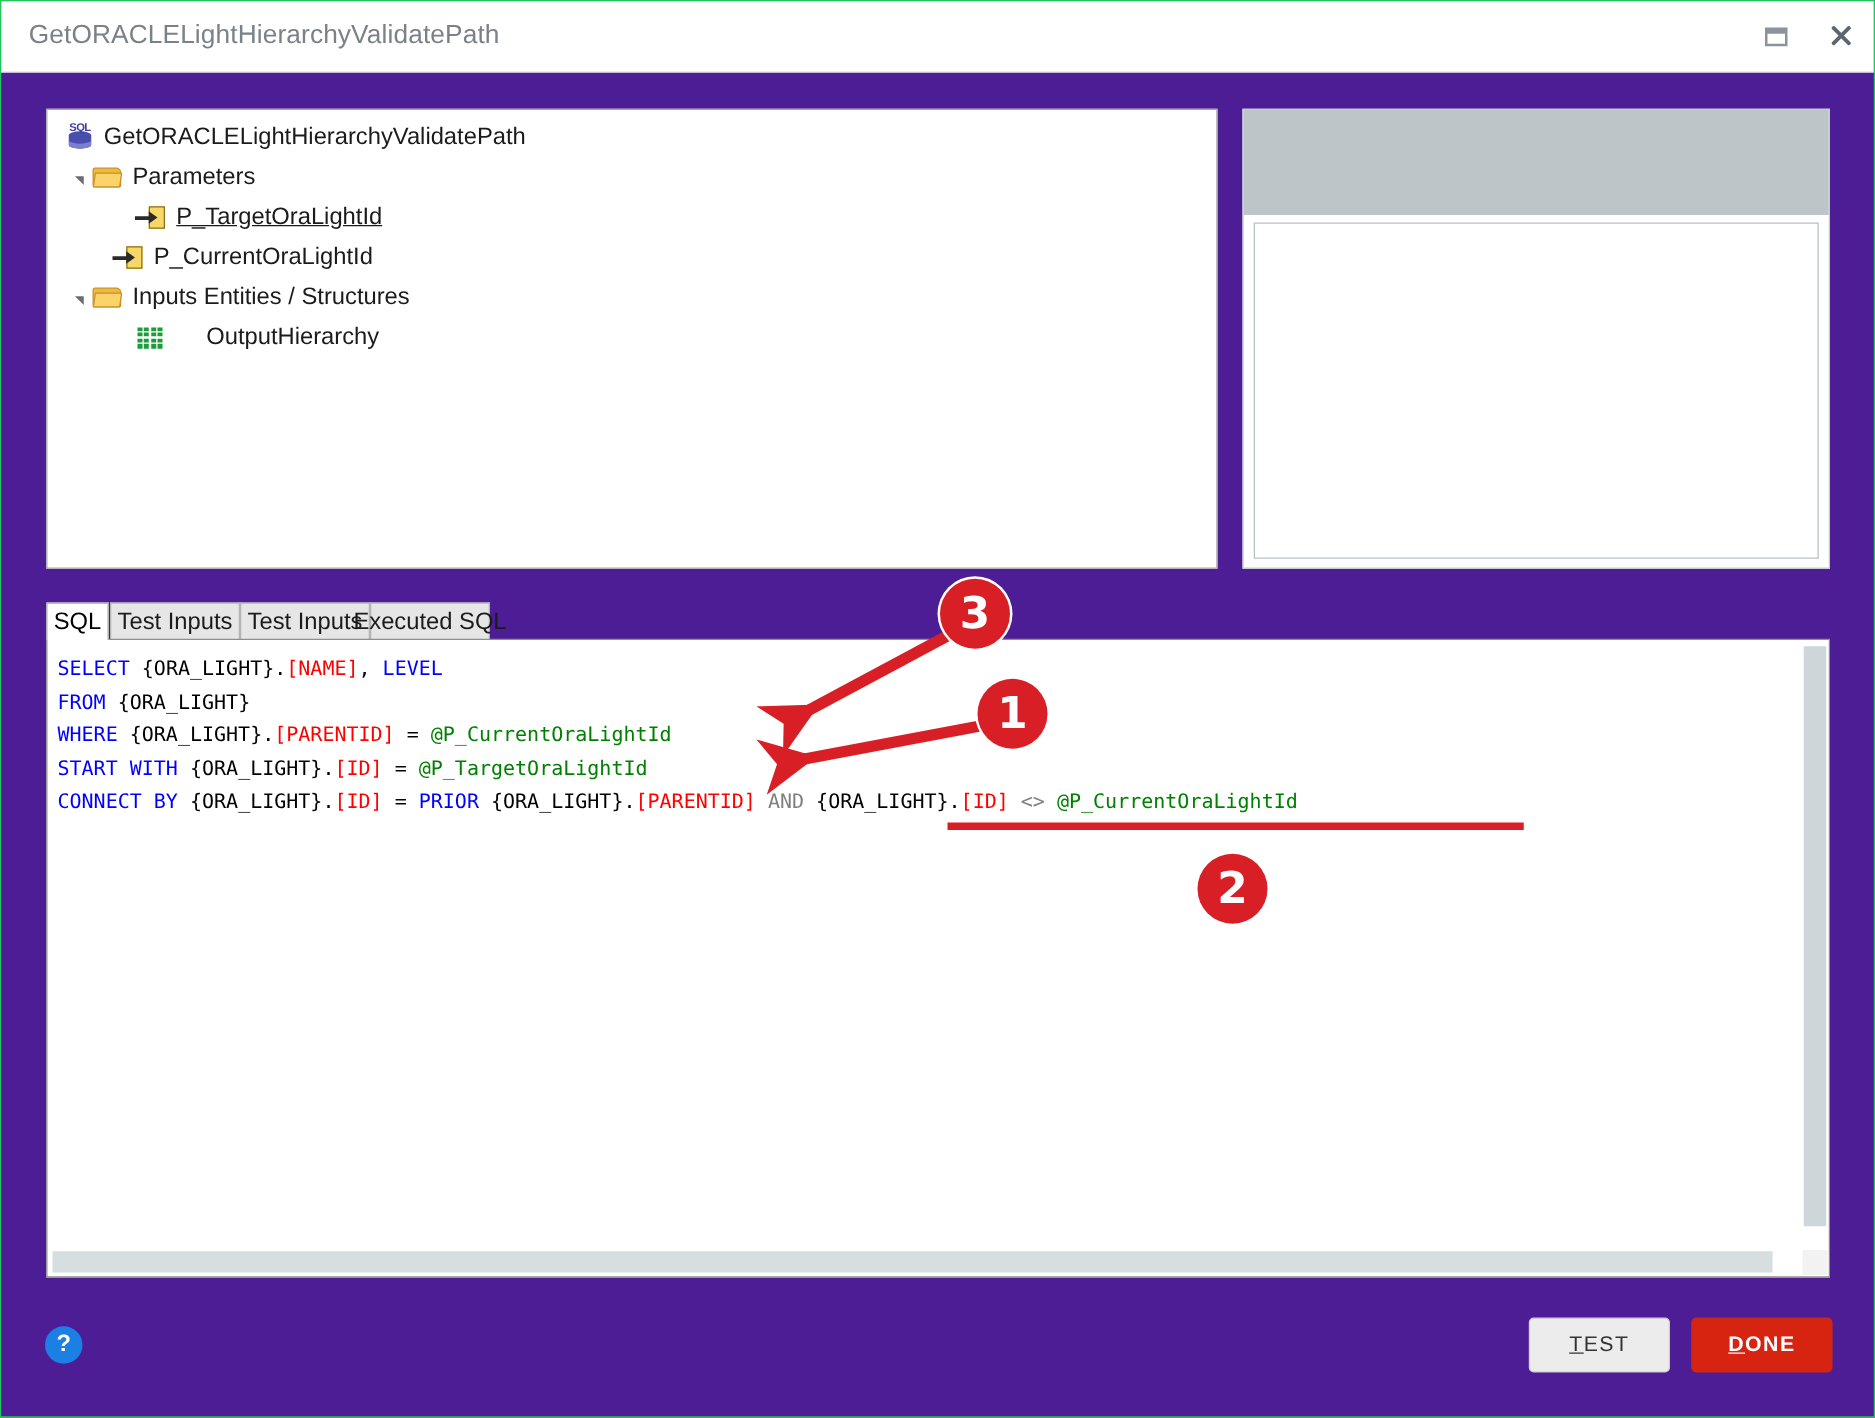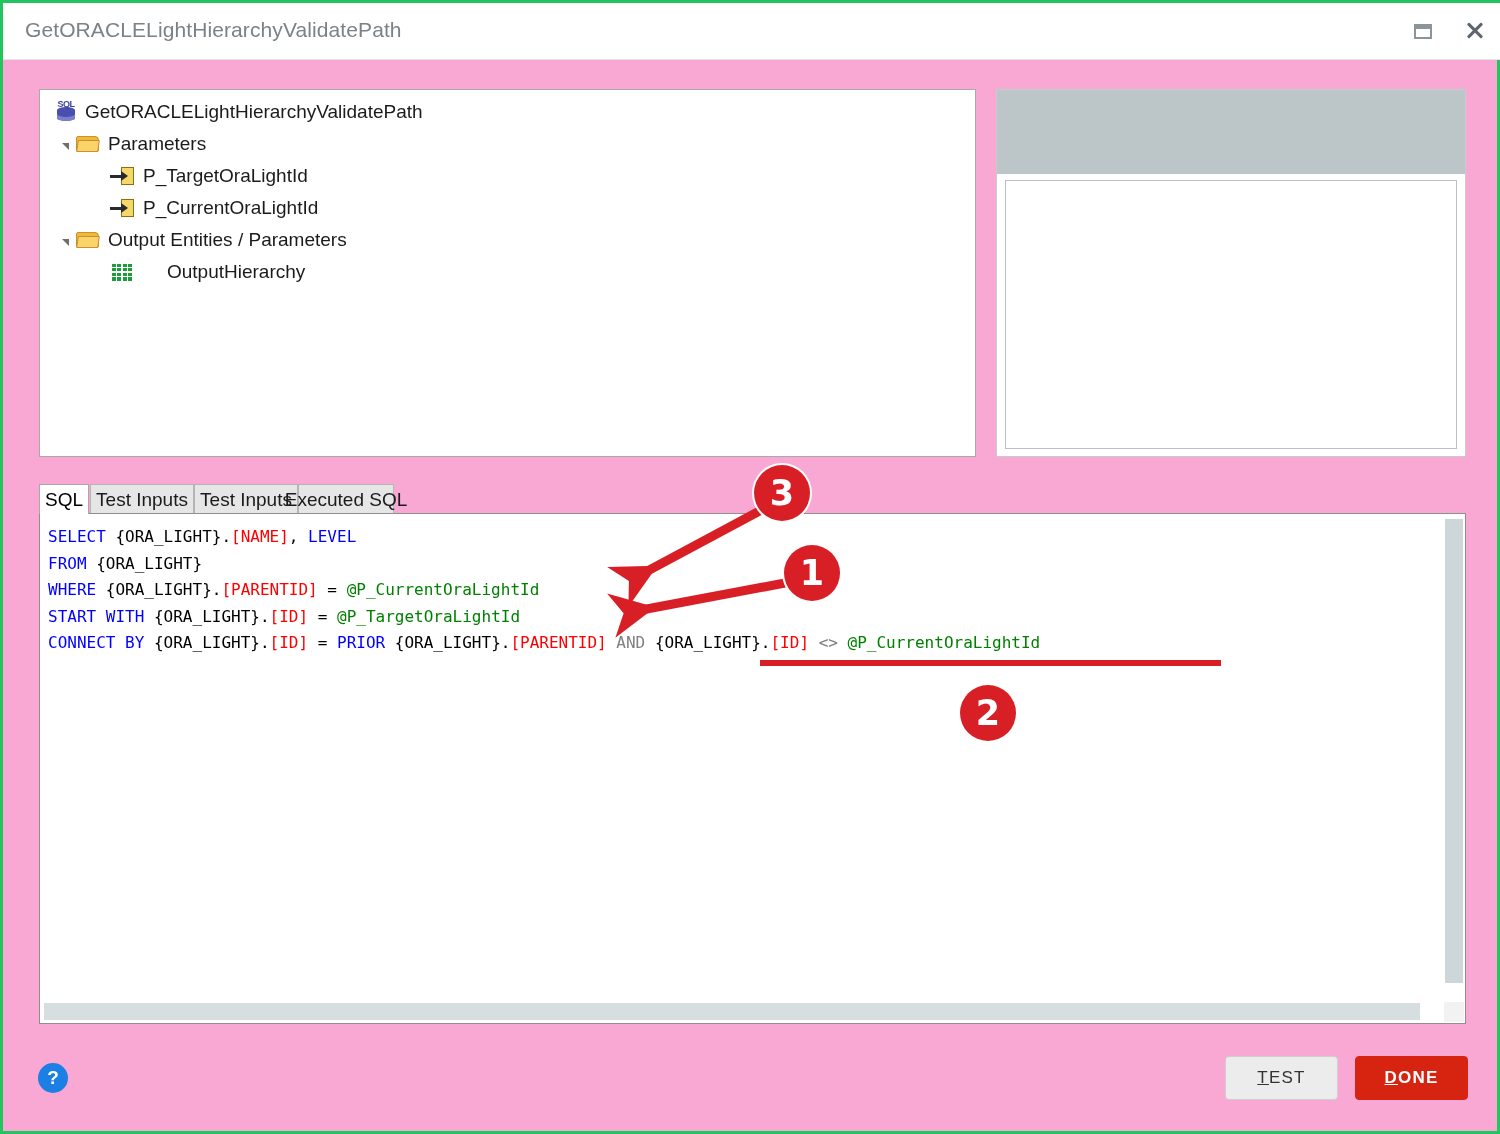--- a/index.html
+++ b/index.html
@@ -7,22 +7,22 @@
   body {
     width:1500px; height:1134px;
     background:#ffffff;
     font-family:"Liberation Sans", sans-serif;
     overflow:hidden;
     position:relative;
   }
   
   #window {
     position:absolute; left:0; top:0; width:1500px; height:1134px;
-    background:#f9a8d4;
-    border:3px solid #22c55e;
+    background:#4c1d95;
+    border:1px solid #22c55e;
   }
   
   #titlebar {
     position:absolute; left:0; top:0; width:1498px; height:57px;
     background:#ffffff;
     border-bottom:1px solid #e2e6e8;
   }
   #title-text {
     position:absolute; left:22px; top:15px;
     font-size:21px; color:#7a8288; letter-spacing:.1px;
@@ -259,45 +259,45 @@
 
     <div class="tree-row" style="top:38px; left:22px;">
       <span class="tw-arrow"></span>
       <span class="icon-folder">
         <span class="back"></span>
           <span class="front"></span>
       </span>
       <span>Parameters</span>
     </div>
 
-    <div class="tree-row" style="top:70px; left:70px;">
+    <div class="tree-row" style="top:70px; left:70px;text-decoration:underline;">
       <span class="icon-param">
         <span class="box"></span>
           <span class="shaft"></span>
           <span class="head"></span>
       </span>
       <span>P_TargetOraLightId</span>
     </div>
 
-    <div class="tree-row" style="top:102px; left:70px;">
+    <div class="tree-row" style="top:102px; left:52px;">
       <span class="icon-param">
         <span class="box"></span>
           <span class="shaft"></span>
           <span class="head"></span>
       </span>
       <span>P_CurrentOraLightId</span>
     </div>
 
     <div class="tree-row" style="top:134px; left:22px;">
       <span class="tw-arrow"></span>
       <span class="icon-folder">
         <span class="back"></span>
           <span class="front"></span>
       </span>
-      <span>Output Entities / Parameters</span>
+      <span>Inputs Entities / Structures</span>
     </div>
 
     <div class="tree-row" style="top:166px; left:72px;gap:26px;">
       <span class="icon-grid">
         <i></i>
           <i></i>
           <i></i>
           <i></i>
           <i></i>
           <i></i>

